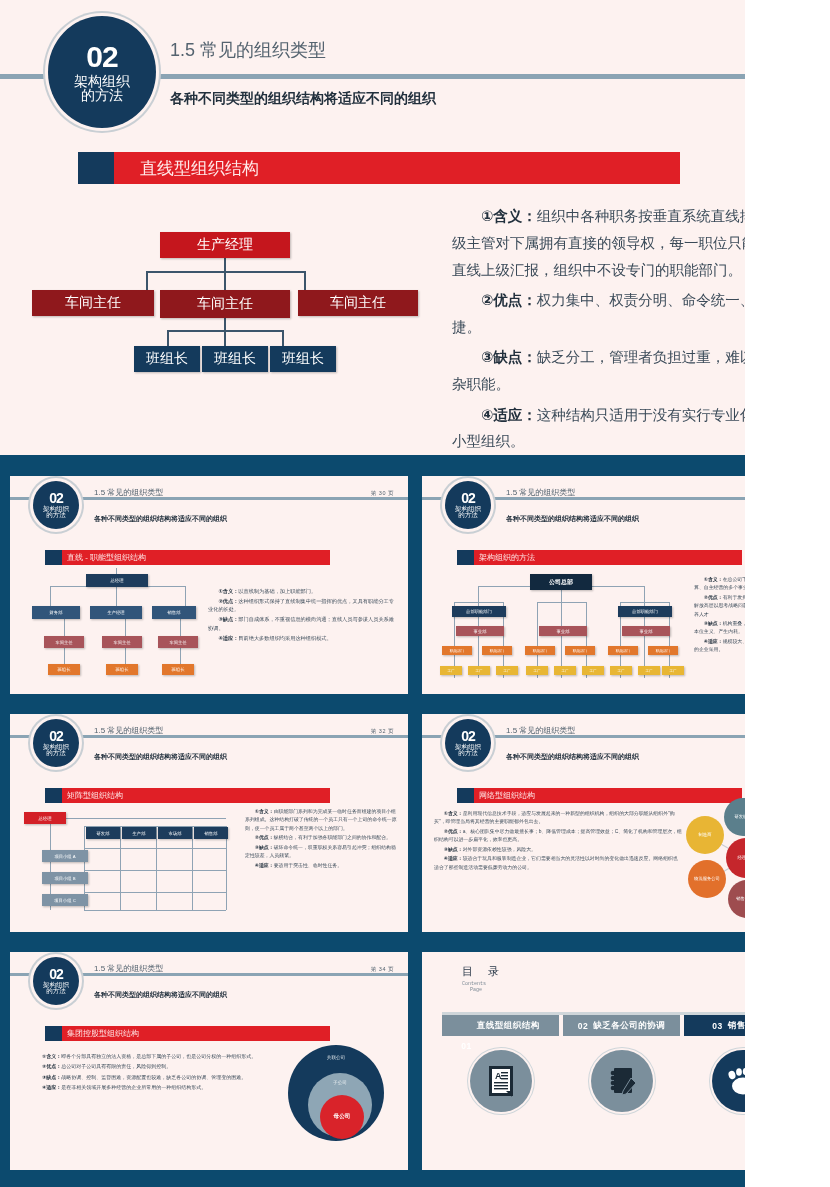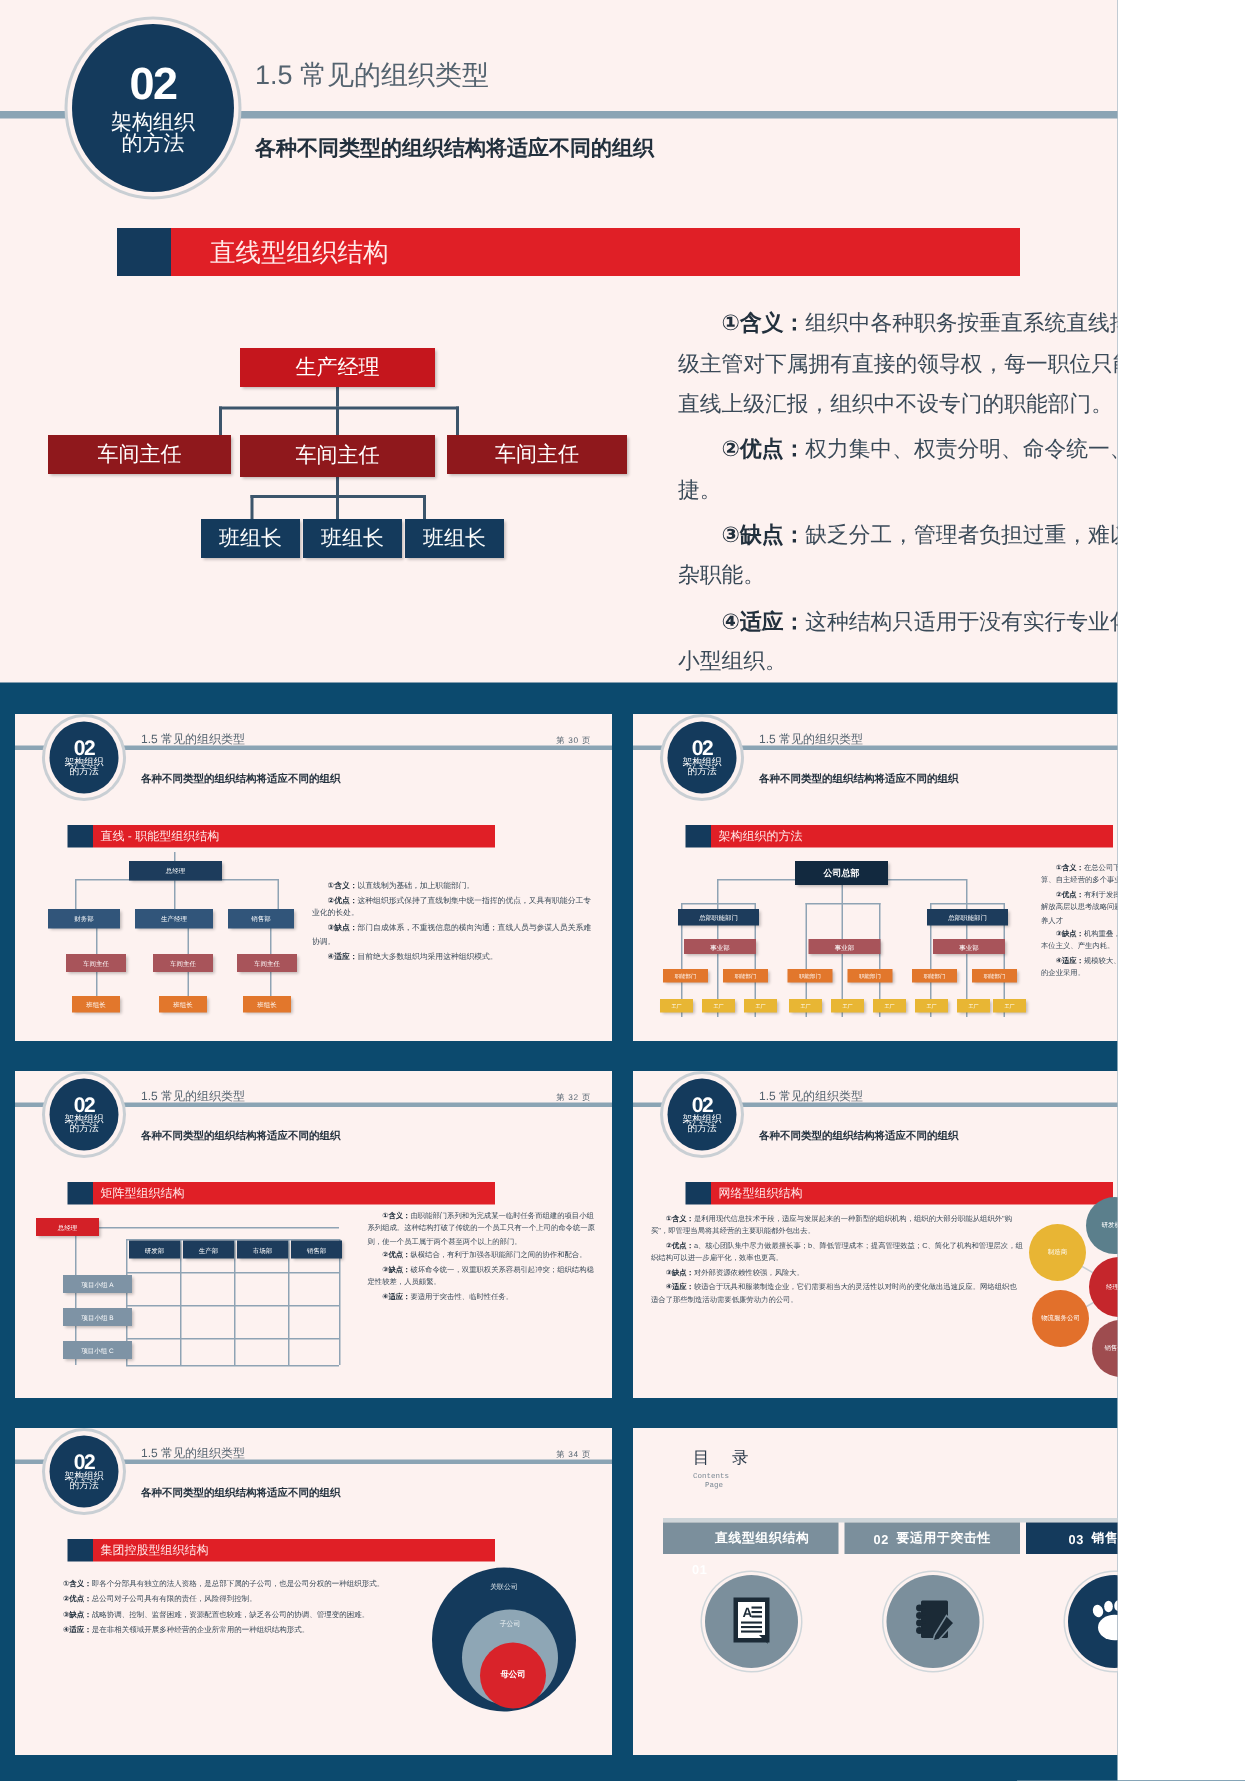--- a/index.html
+++ b/index.html
@@ -418,21 +418,21 @@
     </div>
 
     <div style="position:absolute;left:20px;top:60px;width:358px;height:3px;background:#cfd6da;"></div>
 
     <div class="toc-tab" style="left:20px;top:63px;width:117px;background:#7b8f9c;">
       <span style="margin-right:5px;margin-top:40px;">01</span>
       <span>直线型组织结构</span>
     </div>
     <div class="toc-tab" style="left:141px;top:63px;width:117px;background:#7b8f9c;">
       <span style="margin-right:5px;">02</span>
-      <span>要适用于突击性</span>
+      <span>缺乏各公司的协调</span>
     </div>
     <div class="toc-tab" style="left:262px;top:63px;width:117px;background:#143a5c;">
       <span style="margin-right:5px;">03</span>
       <span>销售代理商</span>
     </div>
 
     <div class="toc-circle" style="left:48px;top:98px;background:#7b8f9c;">
       <span>
         <svg width="30" height="34" viewBox="0 0 30 34">
           <rect x="3" y="2" width="24" height="30" fill="#1b2a36"></rect>

